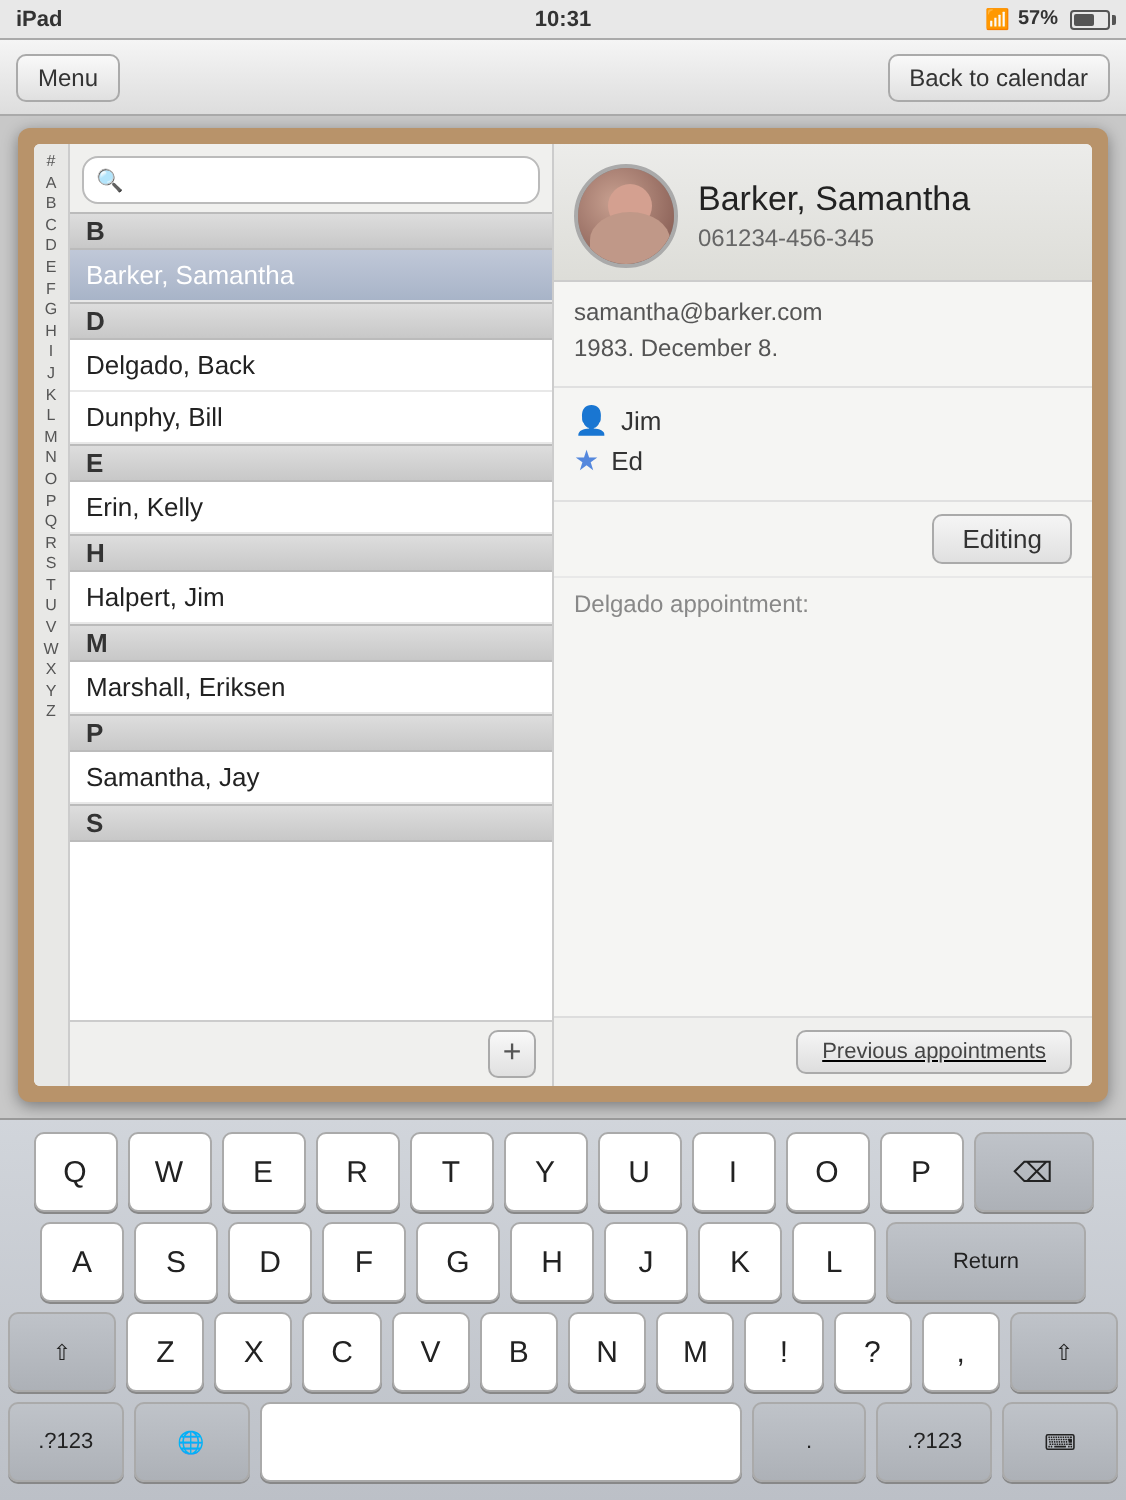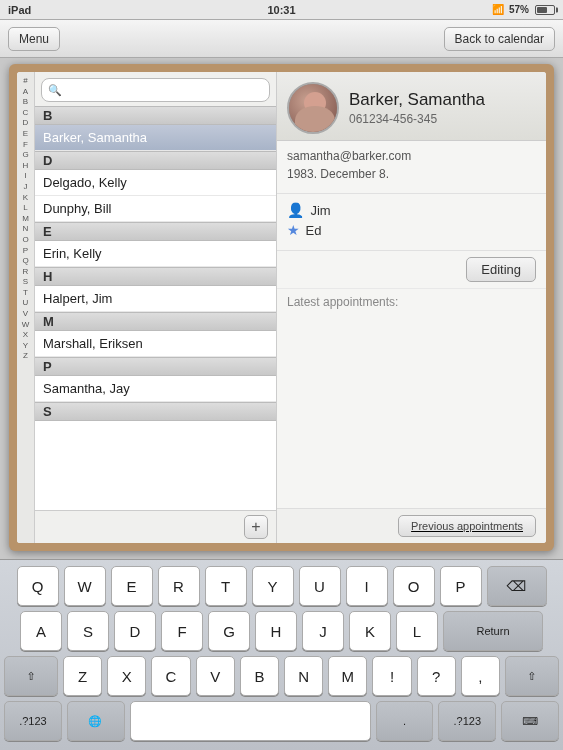--- a/index.html
+++ b/index.html
@@ -456,21 +456,21 @@
           <input class="search-input-field" type="text" placeholder="" style="">
         </div>
       </div>
 
       <div class="contacts-list">
 
         <div class="contact-section-header">B</div>
         <div class="contact-item selected">Barker, Samantha</div>
 
         <div class="contact-section-header">D</div>
-        <div class="contact-item">Delgado, Kelly</div>
+        <div class="contact-item">Delgado, Back</div>
         <div class="contact-item">Dunphy, Bill</div>
 
         <div class="contact-section-header">E</div>
         <div class="contact-item">Erin, Kelly</div>
 
         <div class="contact-section-header">H</div>
         <div class="contact-item">Halpert, Jim</div>
 
         <div class="contact-section-header">M</div>
         <div class="contact-item">Marshall, Eriksen</div>
@@ -516,21 +516,21 @@
         <span class="relation-name">Ed</span>
       </div>
     </div>
 
 
     <div class="editing-row">
       <button class="editing-btn">Editing</button>
     </div>
 
     <div class="latest-appt-row">
-      <span>Latest appointments:</span>
+      <span>Delgado appointment:</span>
     </div>
 
     <div class="right-page-footer">
       <button class="prev-appt-btn">Previous appointments</button>
     </div>
   </div>
 
 </div>
 
 <div class="keyboard">

